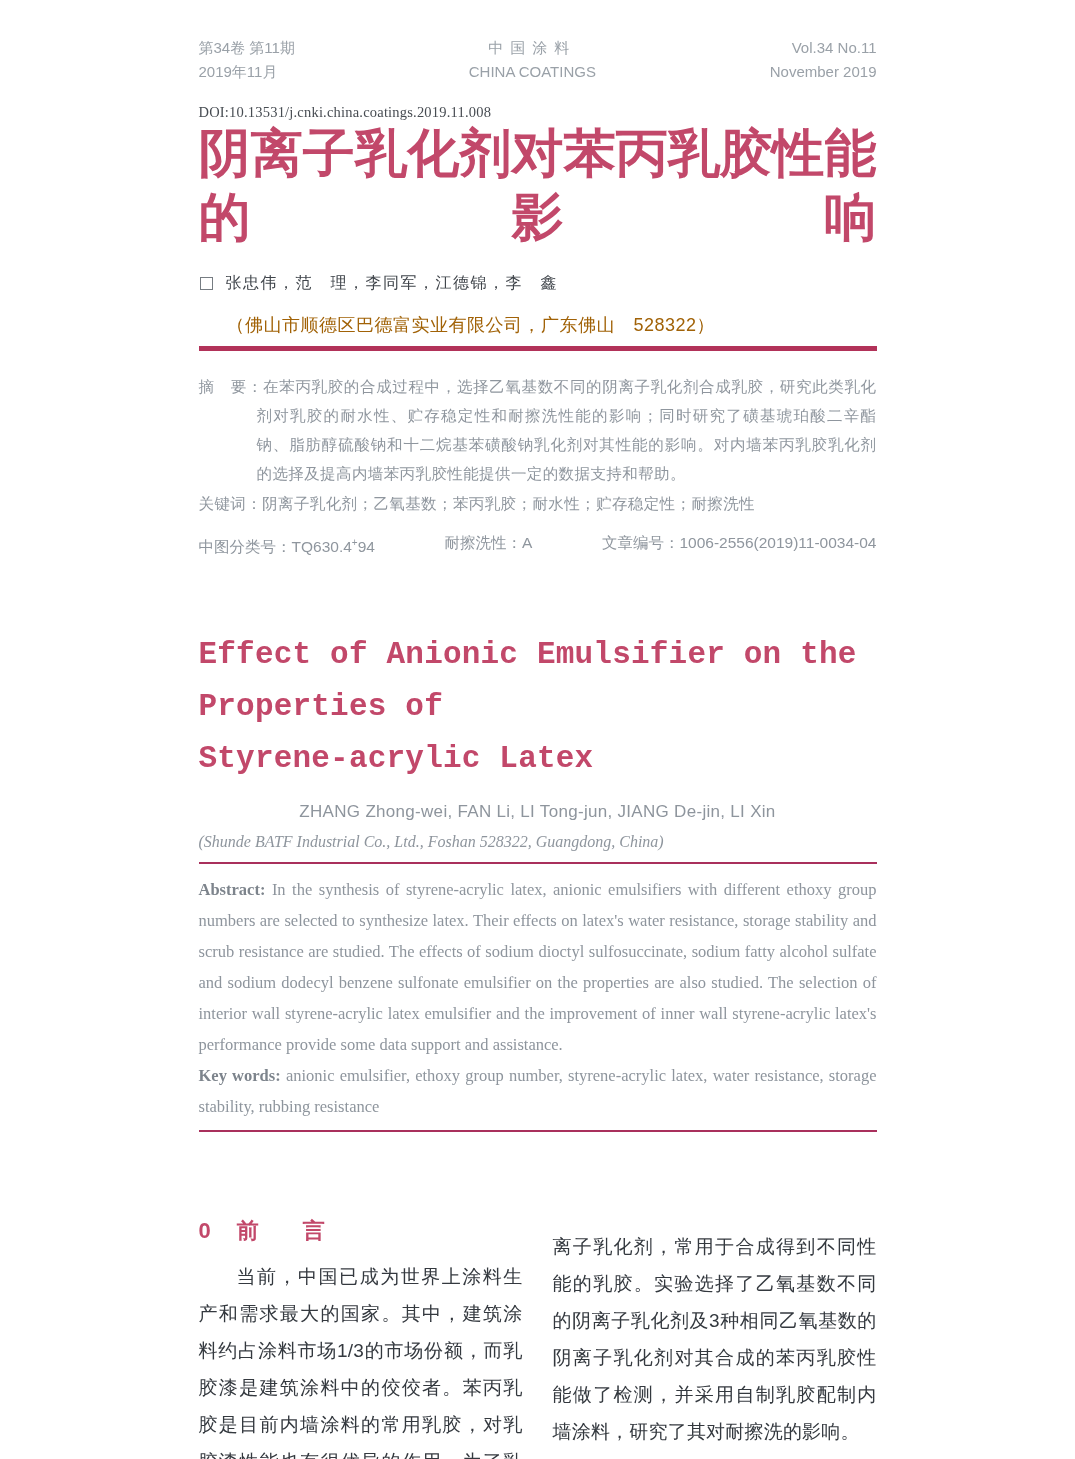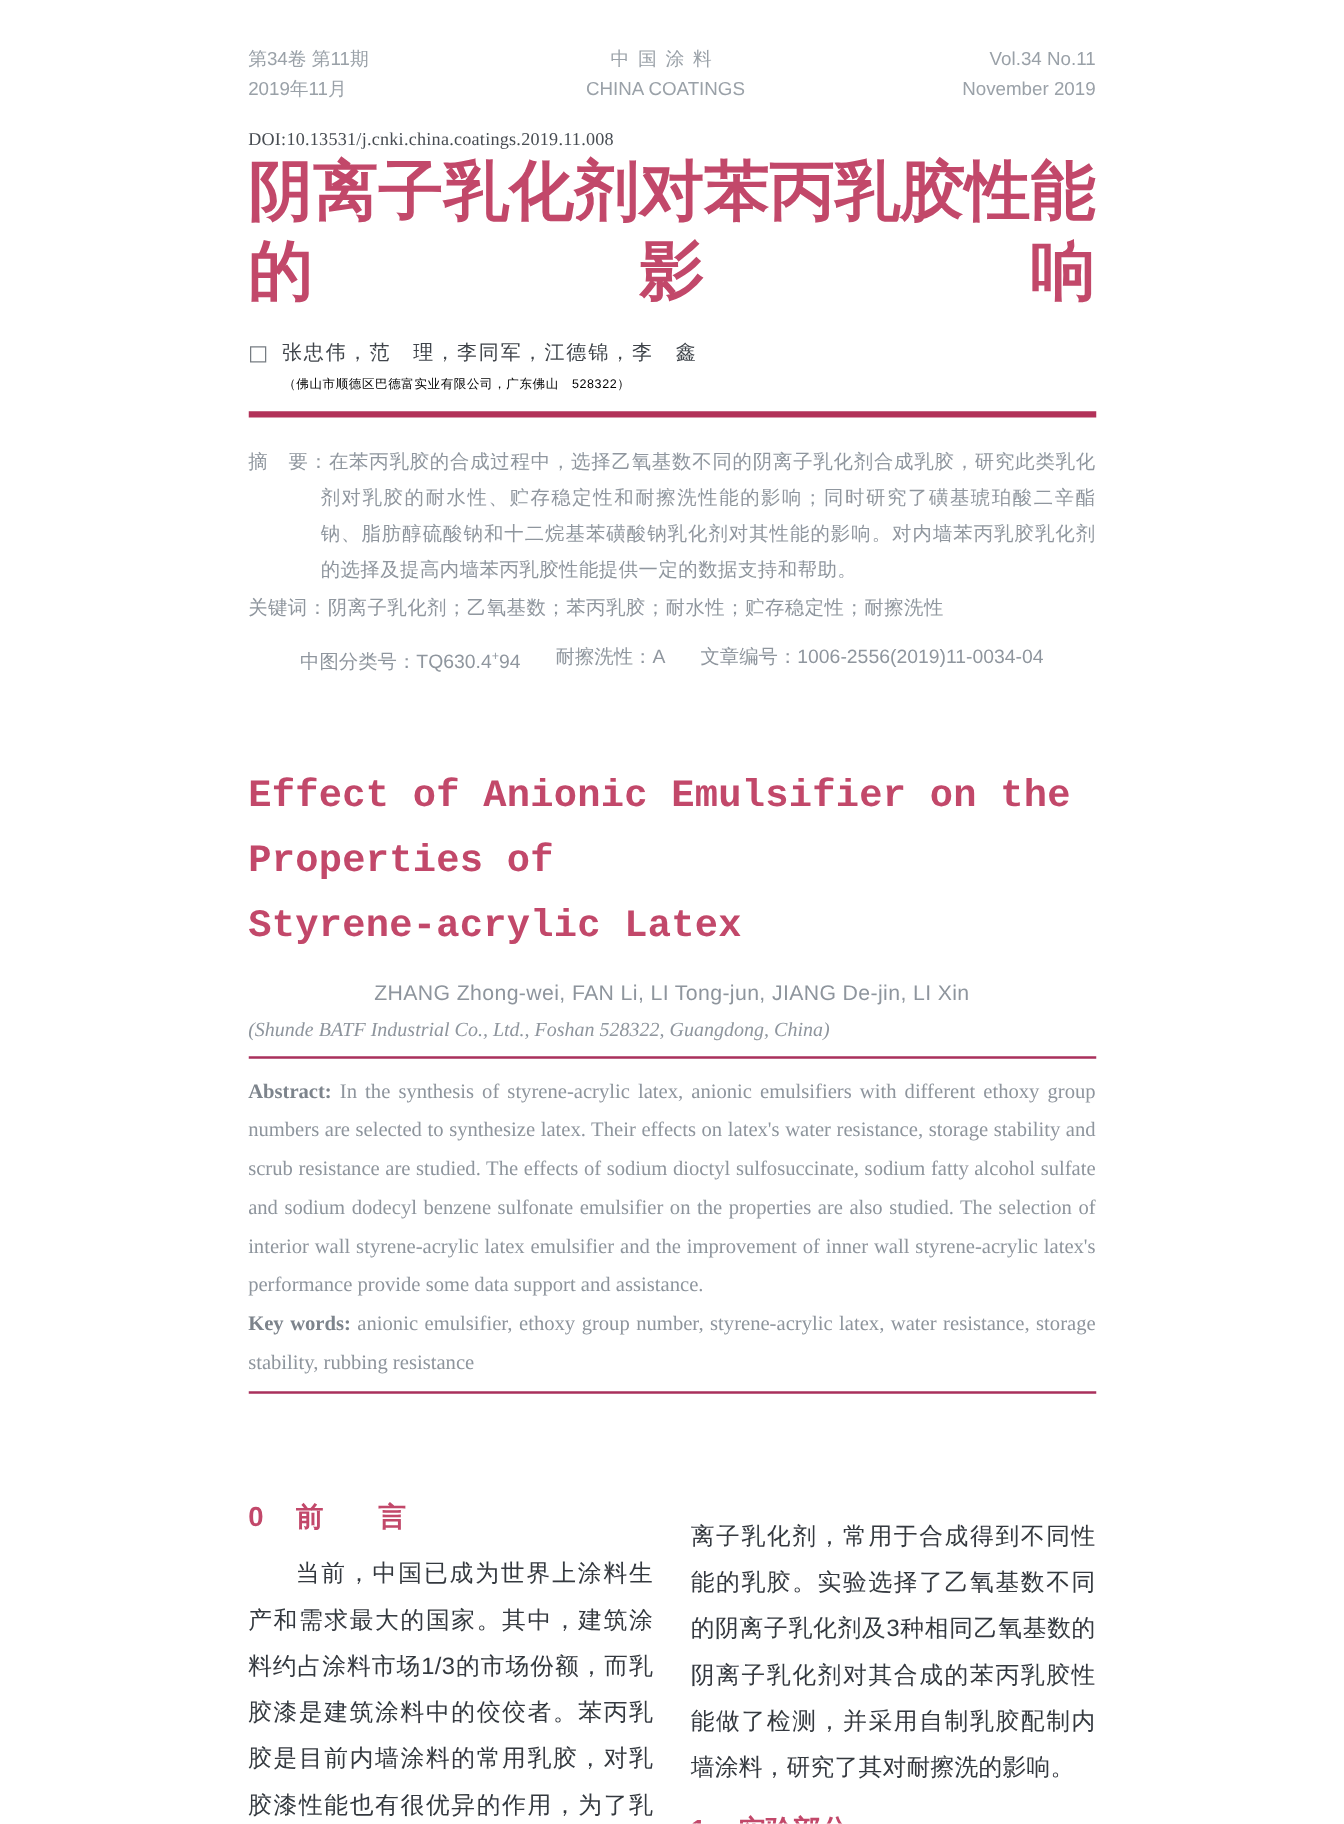--- a/index.html
+++ b/index.html
@@ -23,28 +23,28 @@
   .doi { margin-top:20px; font-family:"Liberation Serif", serif; font-size:14.5px;
     color:#474c52; letter-spacing:0.2px; }
   
   .title-cn { color:#c2486a; font-size:52px; font-weight:bold;
     line-height:64px; text-align:justify; text-align-last:justify; width:100%;
     font-family:"Liberation Sans", sans-serif; }
   .authors-row { margin-top:22px; padding-left:1px; display:flex; align-items:center;
     color:#3f444a; font-size:16px; line-height:24px; letter-spacing:1.5px; }
   .author-square { display:inline-block; width:13px; height:13px;
     border:1.5px solid #767c82; margin-right:13px; flex:0 0 auto; }
-  .affil-cn { margin-top:1px; padding-left:28px; color:#000000; font-size:10px;
+  .affil-cn { margin-top:18px; padding-left:28px; color:#a16207; font-size:18px;
     line-height:24px; letter-spacing:0.5px; }
   .rule-thick { margin-top:9px; height:5px; background:#b23259; width:100%; }
   
   .abs-cn { margin-top:21px; color:#8f969e; font-size:15.5px; line-height:29px;
     text-align:justify; padding-left:58px; text-indent:-58px; letter-spacing:0.4px; }
   .abs-cn.kw { margin-top:1px; padding-left:0; text-indent:0; }
-  .meta-row { margin-top:13px; display:flex; justify-content:center;
+  .meta-row { margin-top:13px; display:flex; justify-content:space-between;
     color:#8f969e; font-size:15.5px; line-height:24px;gap:28px; }
   sup.clc-sup { font-size:10px; vertical-align:super; }
   
   .title-en { margin-top:70px; color:#c2486a; font-weight:bold; font-size:31px;
     line-height:52px; letter-spacing:0.2px;font-family:Liberation Mono, monospace; }
   .authors-en { margin-top:14px; color:#8e959d; font-size:17px; line-height:26px;
     letter-spacing:0.3px;text-align:center; }
   .affil-en { margin-top:4px; color:#8e959d; font-size:16px; line-height:26px;
     font-family:"Liberation Serif", serif; font-style:italic; }
   .rule-thin { margin-top:7px; height:2px; background:#a9305c; width:100%; }

